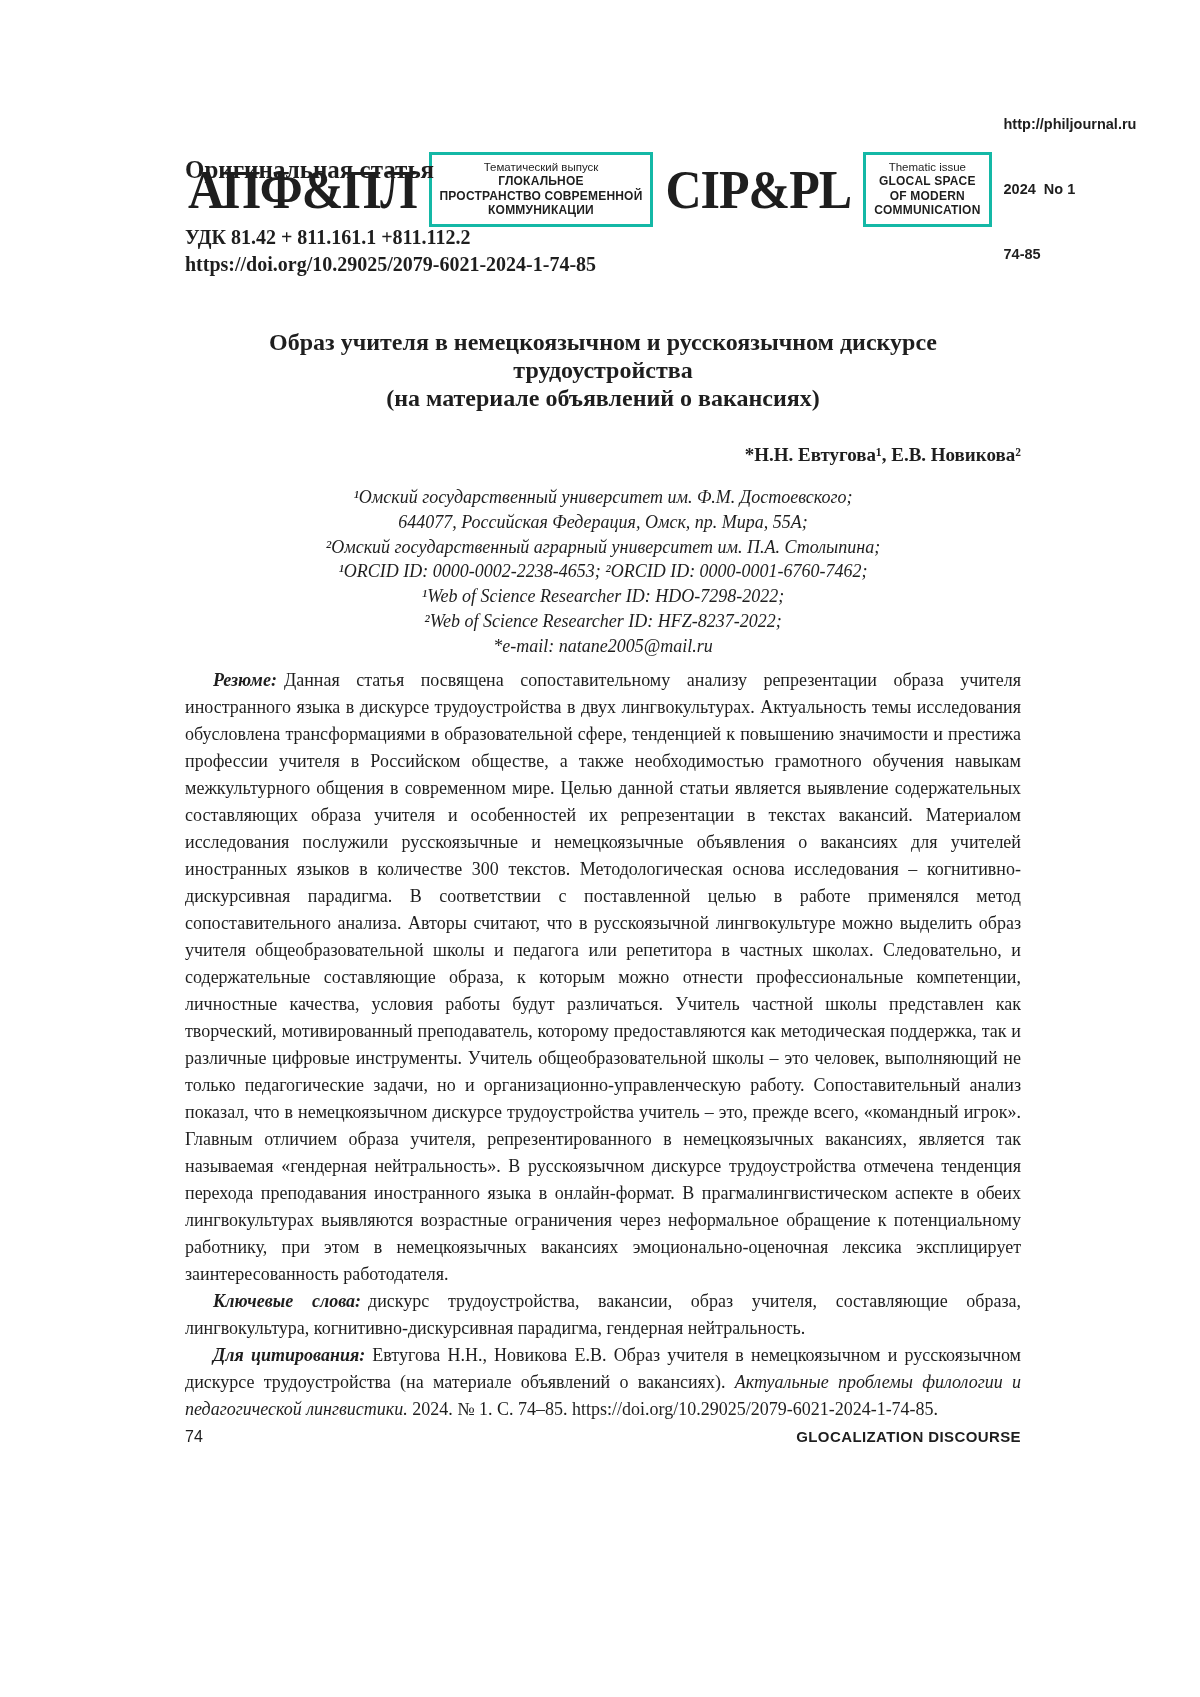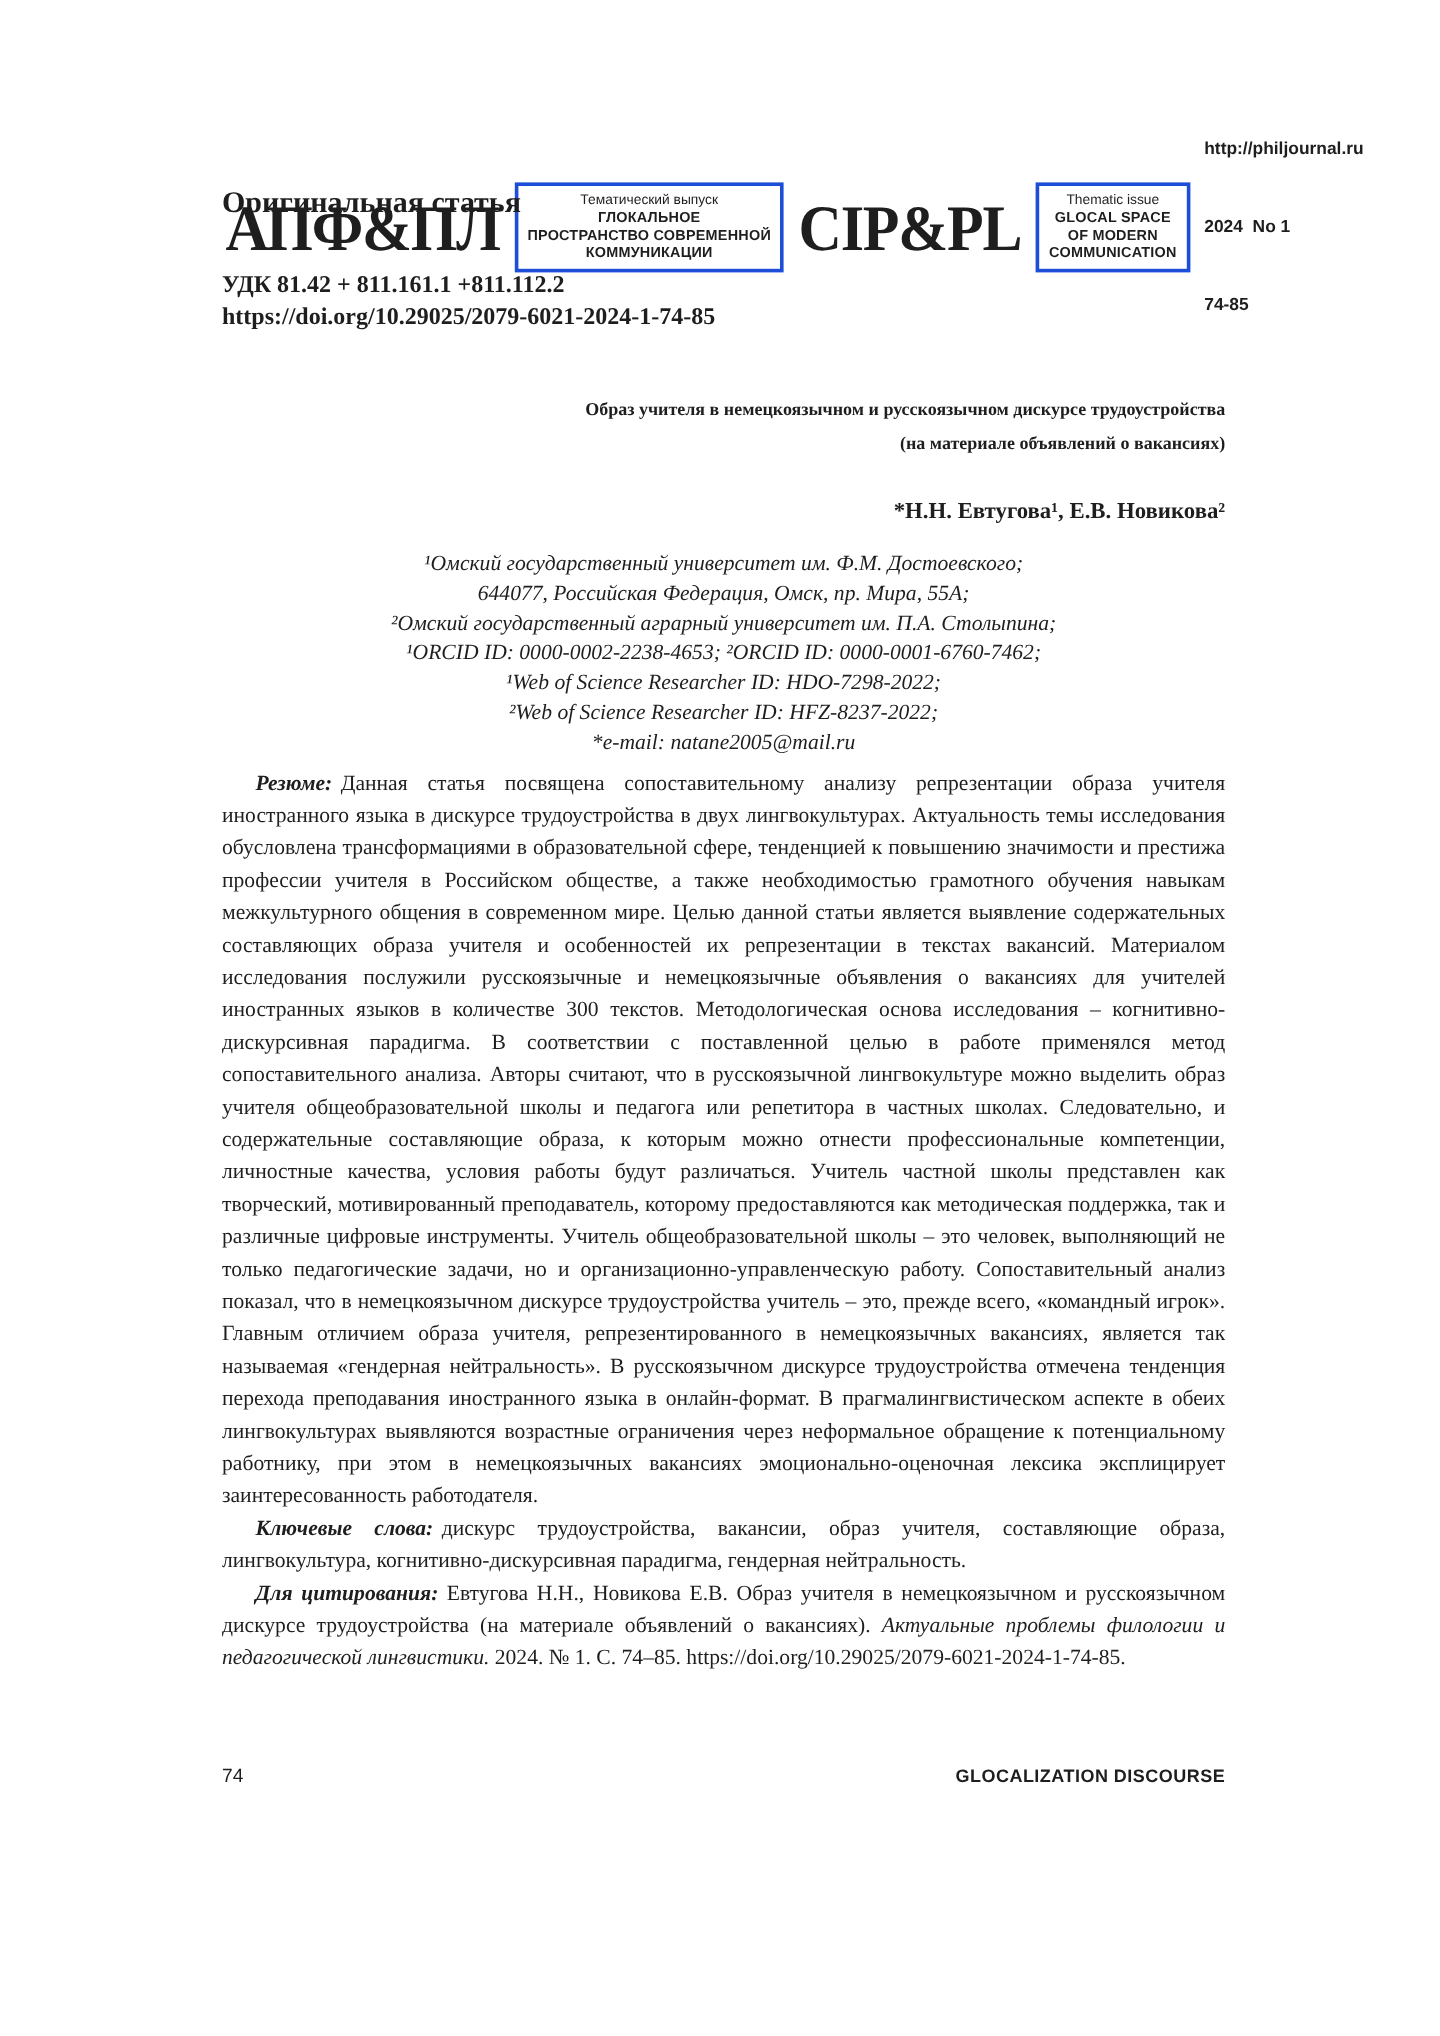--- a/index.html
+++ b/index.html
@@ -18,52 +18,52 @@
     position:absolute; top:70px; left:188px; width:915px;
     display:flex; align-items:center; gap:12px;
   }
   .logo-serif {
     font-family:"Liberation Serif", serif;
     font-weight:bold; font-size:50px; line-height:1;
     letter-spacing:-1px; white-space:nowrap;
     transform:scaleY(1.08);
   }
   .thematic-box {
-    border:3px solid #1d4ed8;
+    border:3px solid #14b8a6;
     padding:5px 8px 6px 8px;
     text-align:center;
     font-family:"Liberation Sans", sans-serif;
     line-height:1.22; white-space:nowrap;
   }
   .thematic-box .tb-top { font-size:11.5px; font-weight:400; }
   .thematic-box .tb-bold { font-size:12px; font-weight:700; letter-spacing:0.2px; }
   .issue-info {
     font-family:"Liberation Sans", sans-serif;
     font-size:14.5px; font-weight:700; line-height:1.5;
     white-space:pre;
   }
 
   
   .content { position:absolute; left:185px; width:836px; top:150px; }
 
   .article-type { font-size:25px; font-weight:bold; margin-top:6px; }
   .udc-block { margin-top:40px; font-size:20px; font-weight:bold; line-height:27px; }
-  .title-block { margin-top:50px; text-align:right; font-size:15px; font-weight:bold; line-height:28px; }
+  .title-block { margin-top:50px; text-align:center; font-size:24px; font-weight:bold; line-height:28px; }
   .authors-line { margin-top:32px; text-align:right; font-size:19px; font-weight:bold; }
   .affiliations { margin-top:19px; text-align:center; font-style:italic; font-size:18px; line-height:24.8px; }
 
   .body-text { margin-top:8px; font-size:18px; line-height:27px; text-align:justify; }
   .para { text-indent:28px; }
   .run-label { font-weight:bold; font-style:italic; margin-right:7px; }
   .run-italic { font-style:italic; }
 
   
   .footer {
     position:absolute; top:1428px; left:185px; width:836px;
-    display:flex; justify-content:space-between; align-items:baseline;margin-top:44px;
+    display:flex; justify-content:space-between; align-items:baseline;
   }
   .page-number { font-family:"Liberation Sans", sans-serif; font-size:16px; font-weight:400; }
   .running-title { font-family:"Liberation Sans", sans-serif; font-size:15px; font-weight:700; letter-spacing:0.4px; }
 </style>
 </head>
 <body>
 
 <div class="page">
 
   <div class="header">

